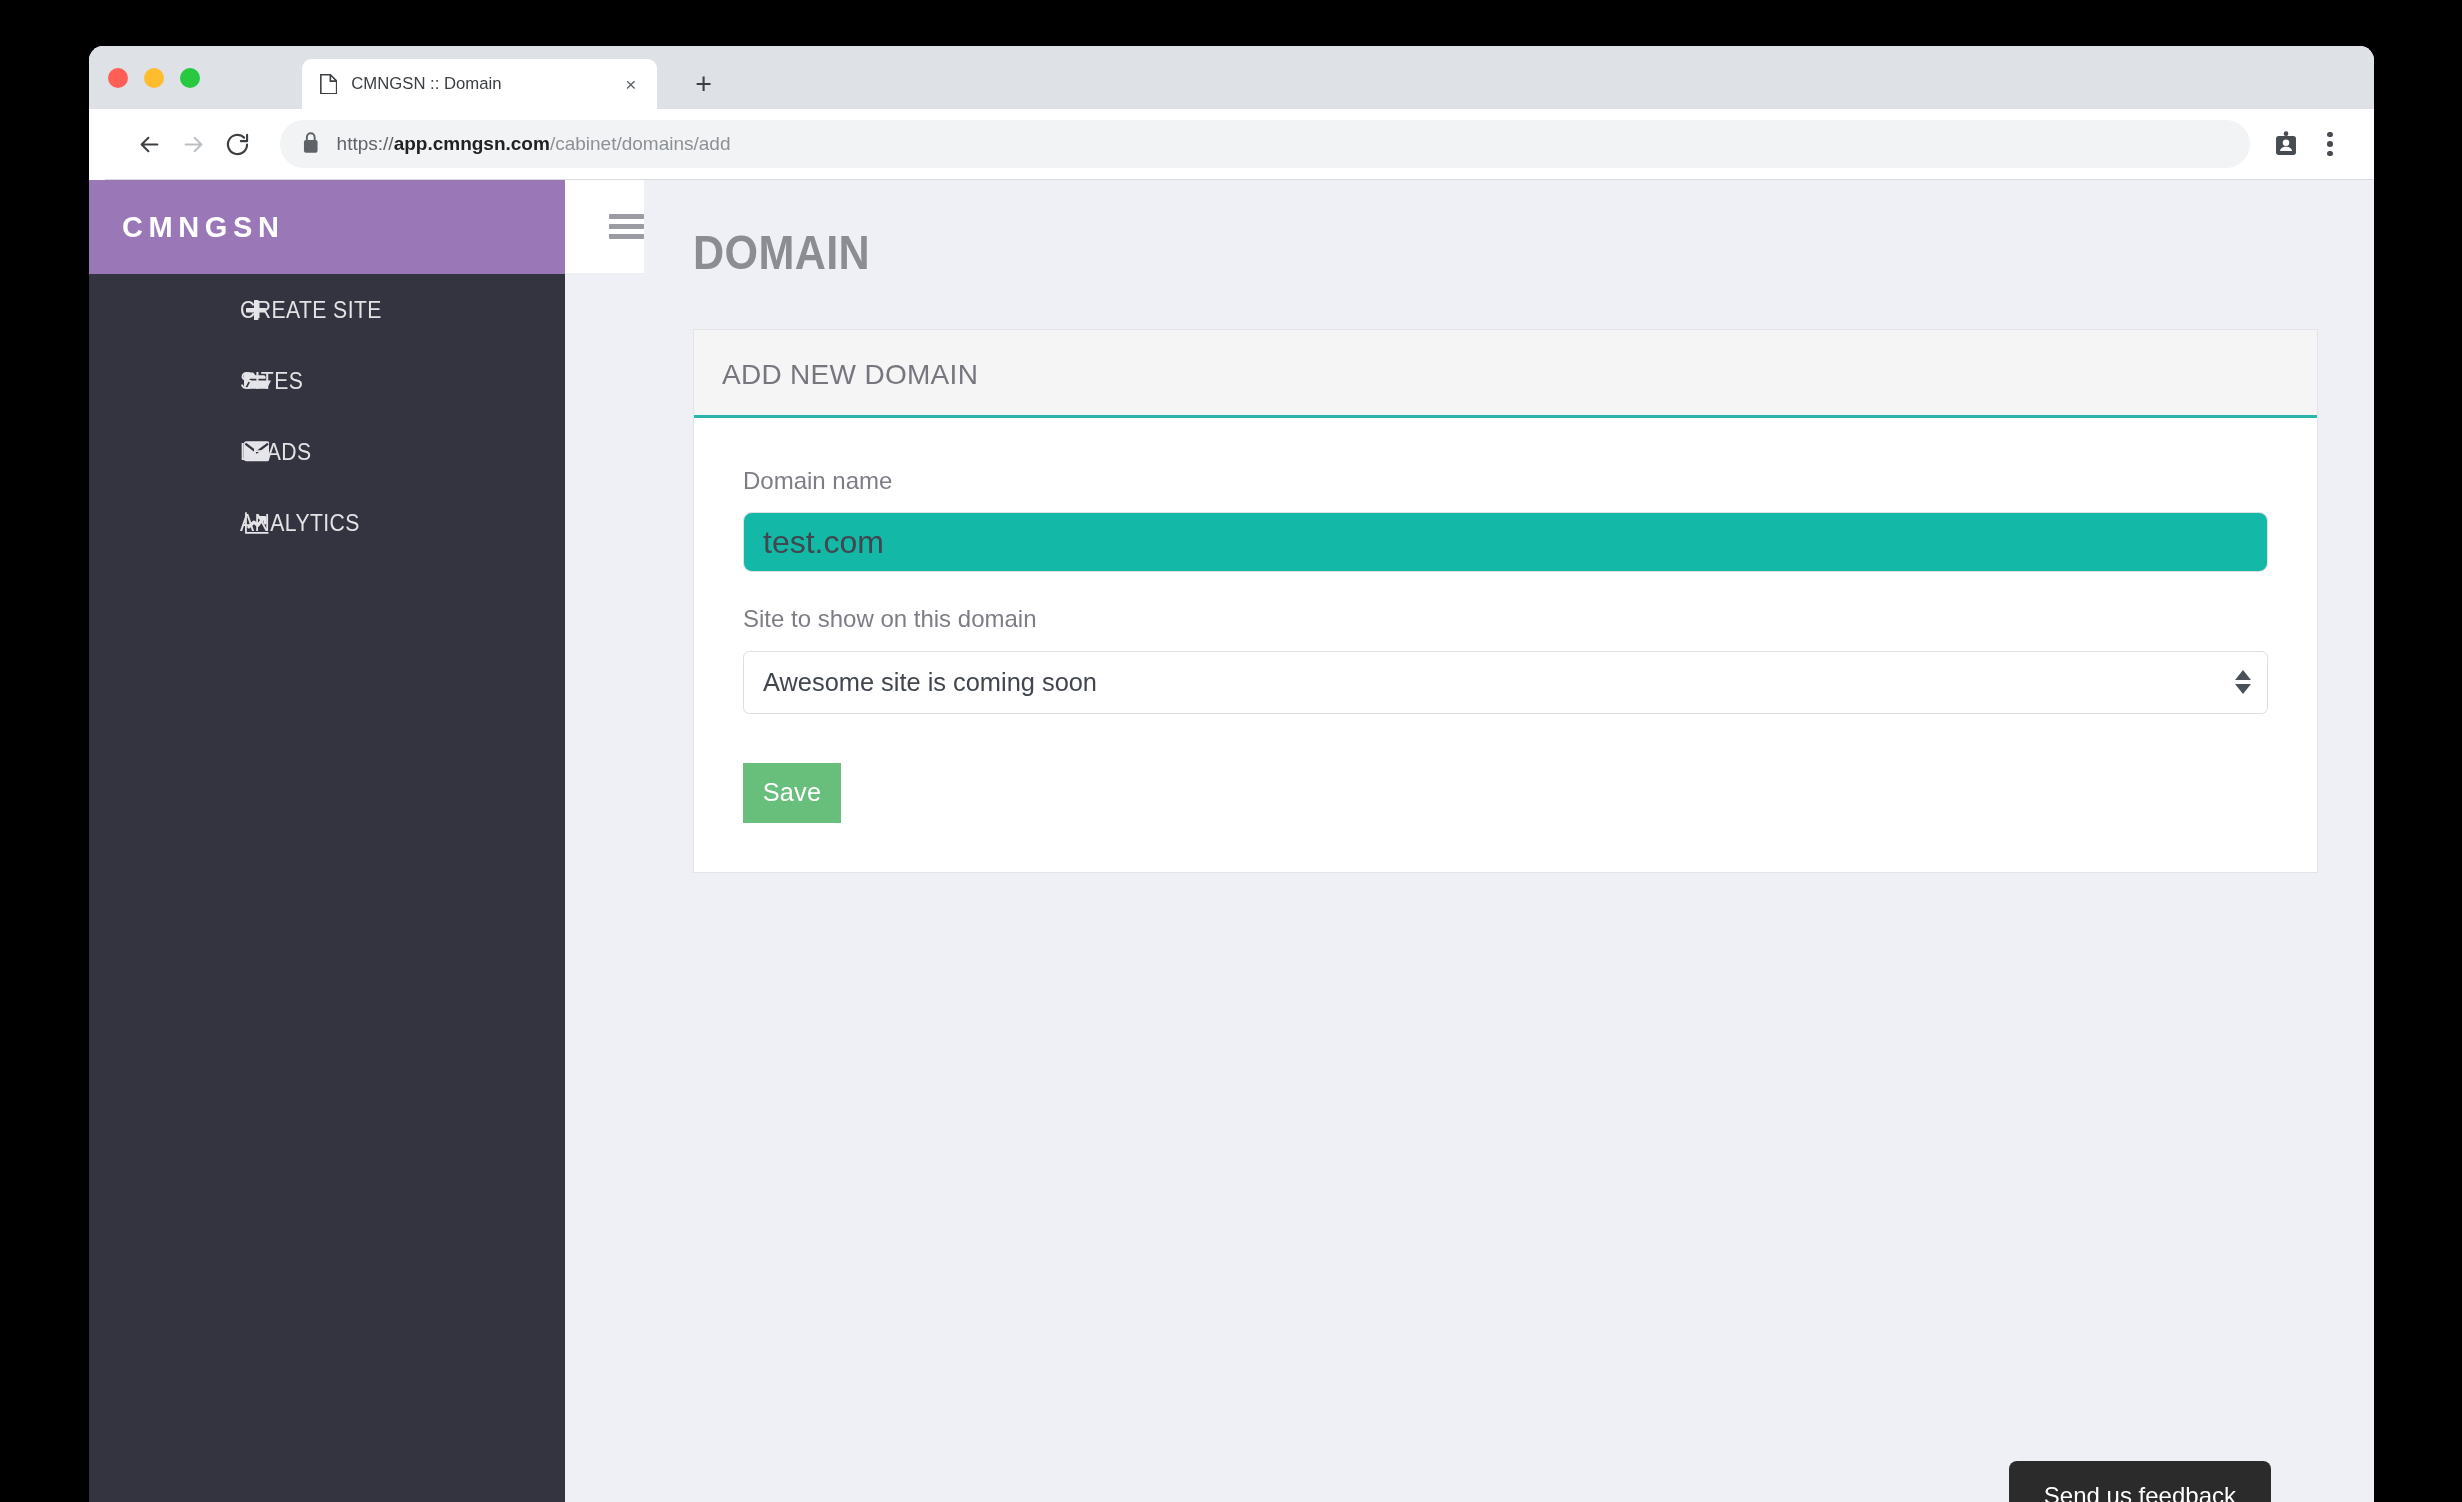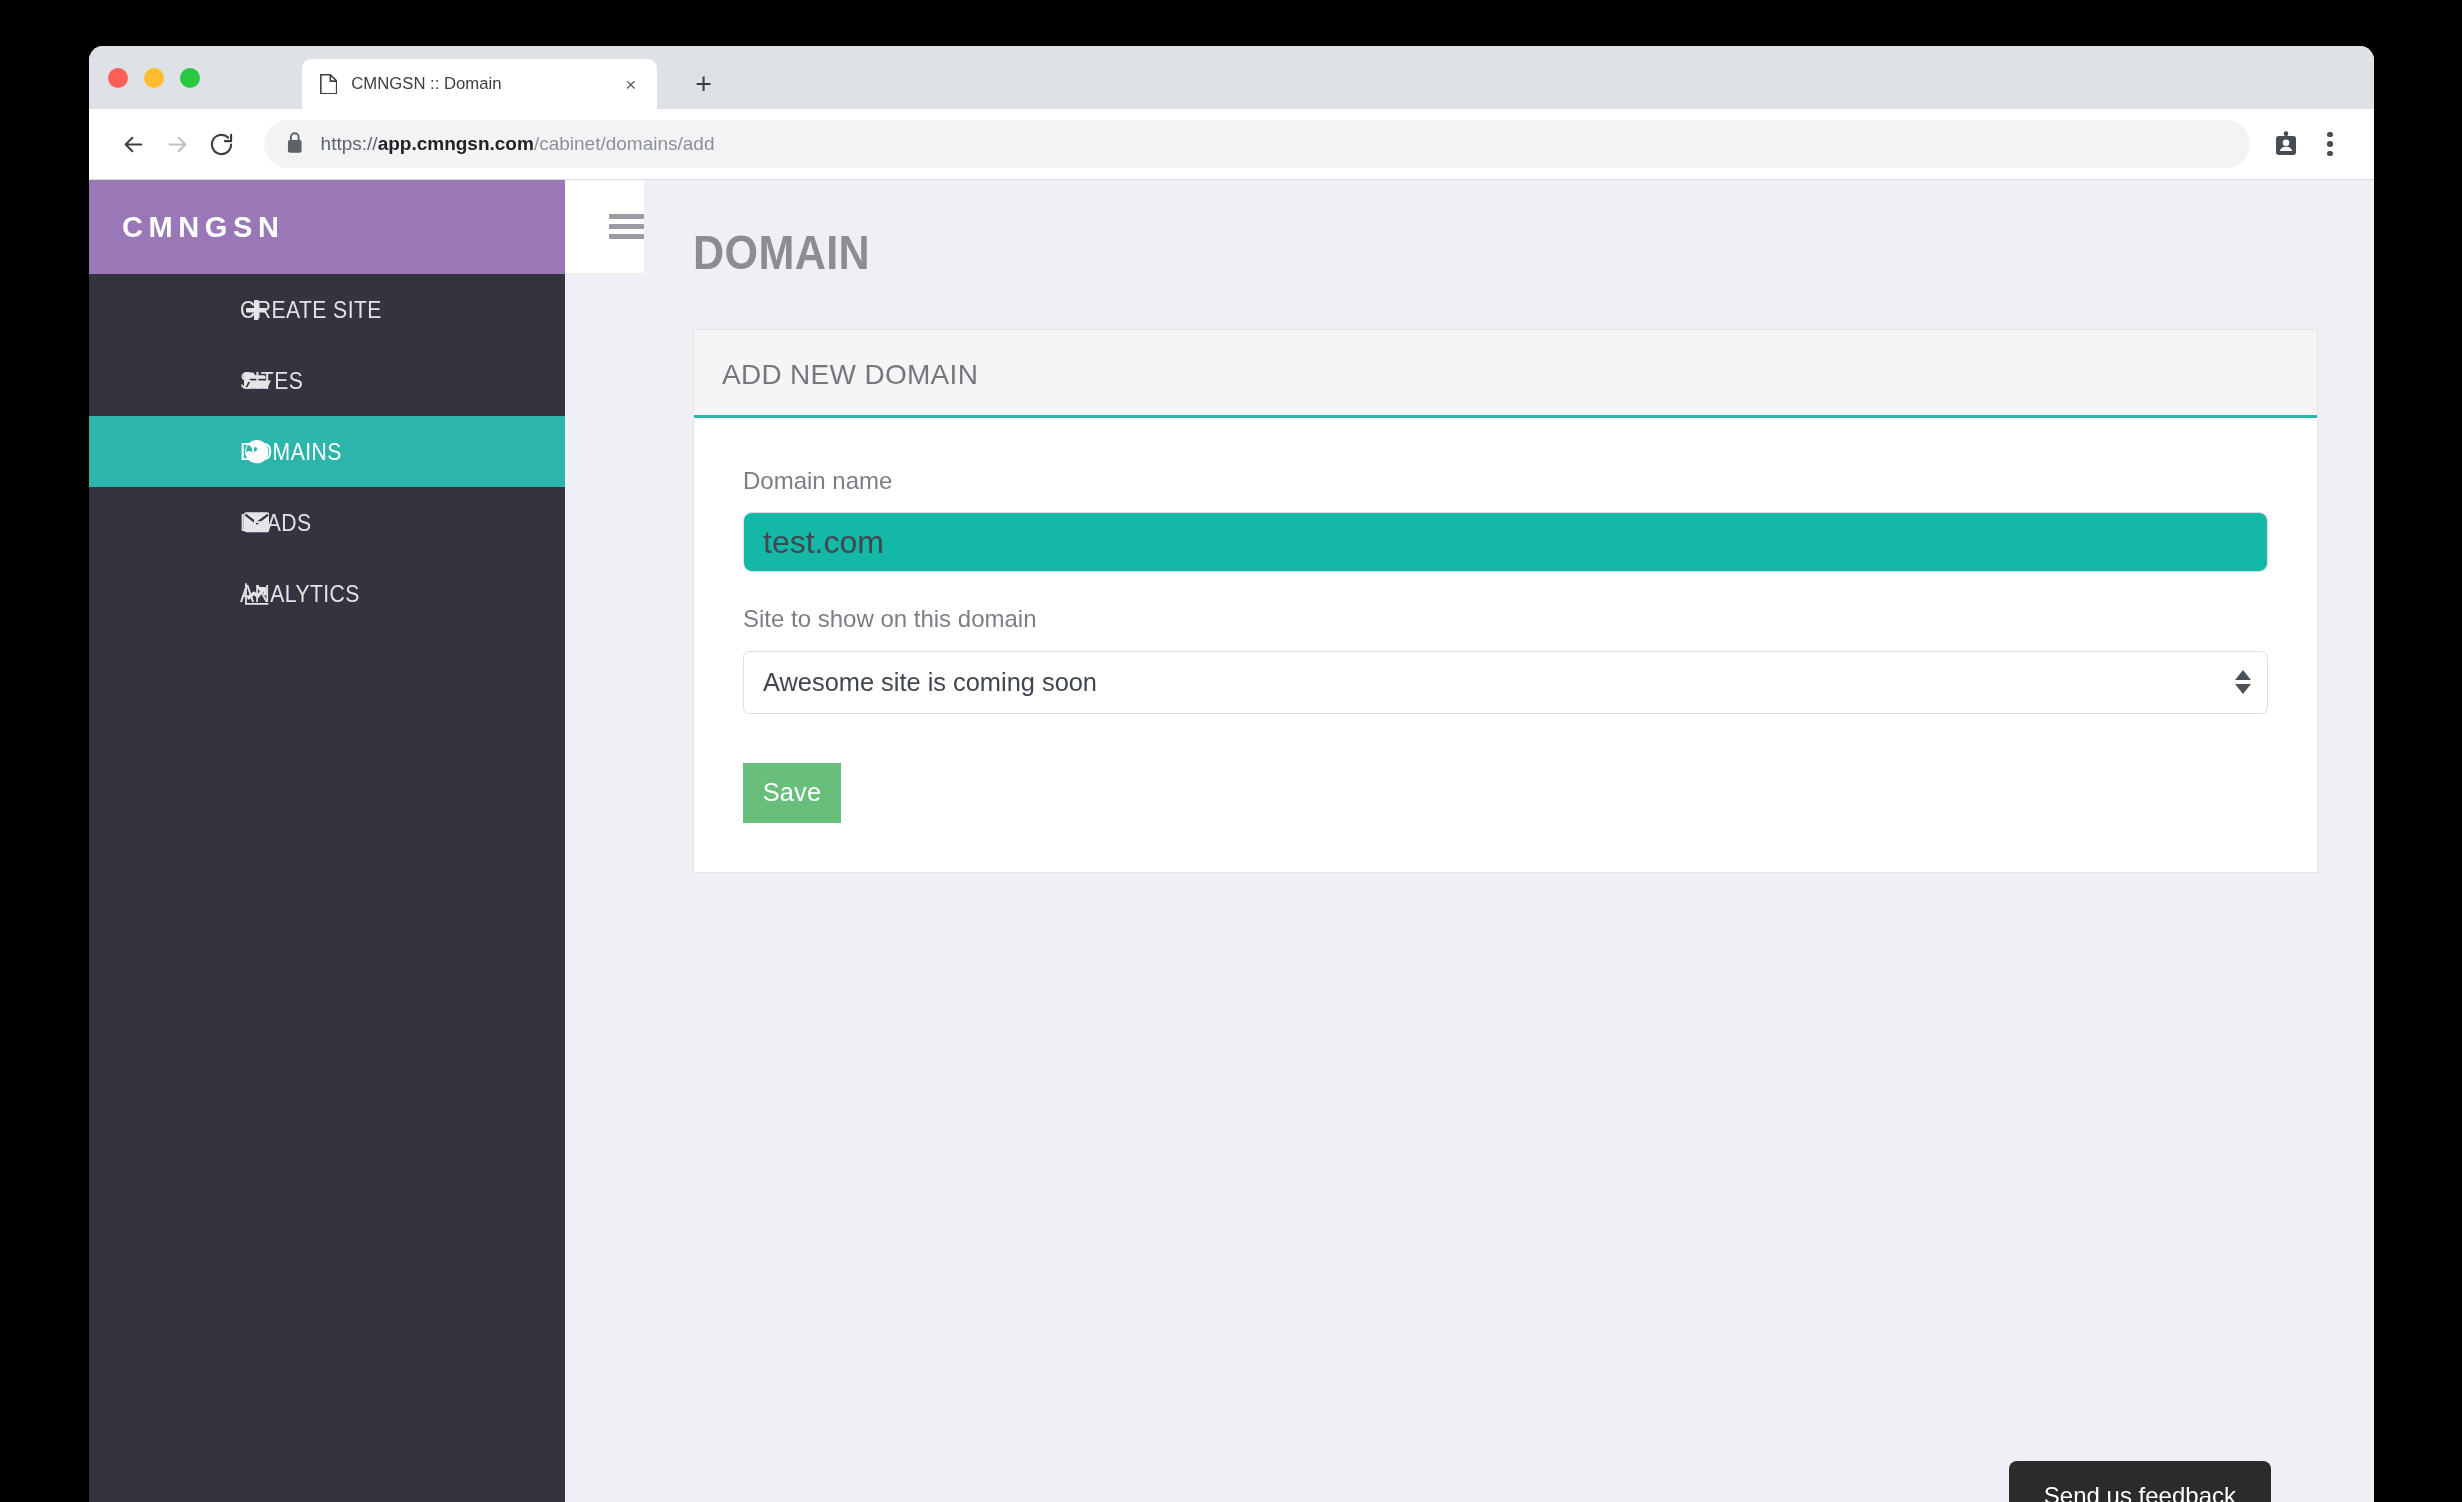--- a/index.html
+++ b/index.html
@@ -88,20 +88,21 @@
 
   
   .toolbar {
     position: relative;
     height: 71px;
     background: #ffffff;
     display: flex;
     align-items: center;
     padding: 0 22px;
     border-bottom: 0.8px solid #dadce0;
+    margin-left: 16px;
   }
   .nav-btn {
     width: 44px; height: 44px;
     display: flex; align-items: center; justify-content: center;
     color: #3c4043;
     flex: 0 0 auto;
   }
   .nav-btn.disabled { color: #bdc1c6; }
   .nav-btn svg { display: block; }
 
@@ -435,30 +436,20 @@
         <div class="nav-item">
           <span class="nav-icon">
             <svg width="27" height="22" viewBox="0 0 30 24" fill="currentColor">
               <path d="M0 4.5A2 2 0 0 1 2 2.5h8.2l2.4 3h9.4a2 2 0 0 1 2 2v2H6.6L2 18.5H0z"></path>
               <path d="M7.6 11.5H30l-4.6 9H3z"></path>
             </svg>
           </span>
           <span class="nav-label">Sites</span>
         </div>
 
-        <div class="nav-item active">
-          <span class="nav-icon">
-            <svg width="25.4" height="25.4" viewBox="0 0 24 24" fill="currentColor">
-              <circle cx="12" cy="12" r="11"></circle>
-              <path d="M5 4c2 1.5 1 3.5 2.5 4S11 7 12.5 8.5 11 12 9 12.5 6 11 4 11.5 2.2 14 3 16c-1.6-3.5-.9-9 2-12z" fill="#2cb5aa"></path>
-              <path d="M16 4.5c.8 1 .2 2.2-.8 2.6-1 .4-1.2 1.6-.2 2.2s2.6.2 3.4 1.4c.8 1.2-.4 2.6-1.6 3-1.2.4-2 1.6-1.4 2.8.6 1.2 2 1 2.6 2.2-2 1.6-4.6 2.4-7 2-1.4-1.6.2-3.2 1.2-4.2 1-1 .6-2.6-.8-2.8-1.4-.2-2.6.8-3.6.2-1-.6-.6-2.2.4-2.8 1-.6 2.6-.2 3.6-1.2 1-1 .2-2.6 1.2-3.6.8-.8 2-1.2 3-1.8z" fill="#2cb5aa" opacity="0"></path>
-            </svg>
-          </span>
-          <span class="nav-label">Domains</span>
-        </div>
 
         <div class="nav-item">
           <span class="nav-icon">
             <svg width="25.4" height="20.6" viewBox="0 0 28 22" fill="currentColor">
               <rect x="0" y="0" width="28" height="22" rx="2.5"></rect>
               <path d="M1.5 2.5L14 12 26.5 2.5" stroke="#343440" stroke-width="2.6" fill="none" stroke-linejoin="round"></path>
             </svg>
           </span>
           <span class="nav-label">Leads</span>
         </div>

